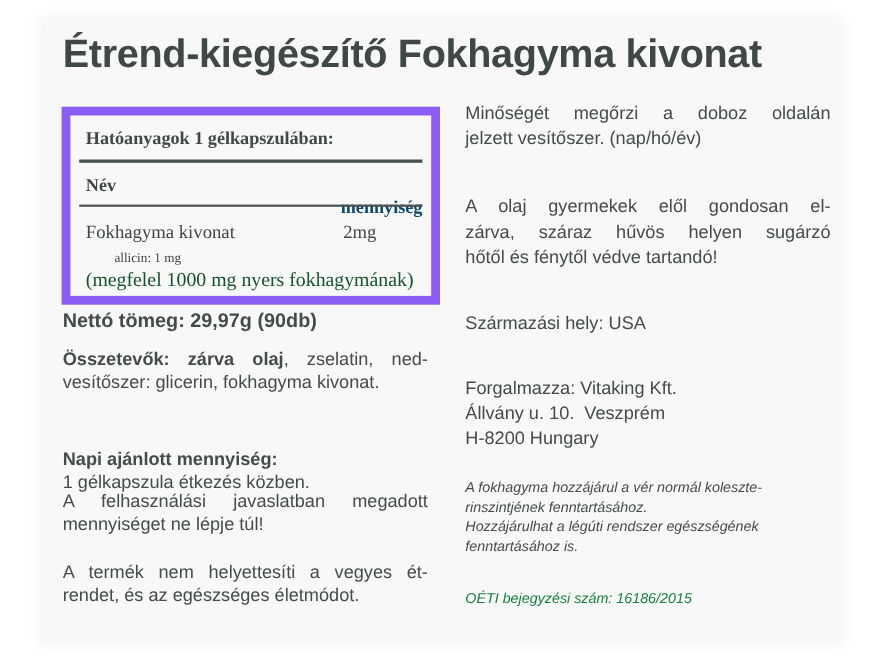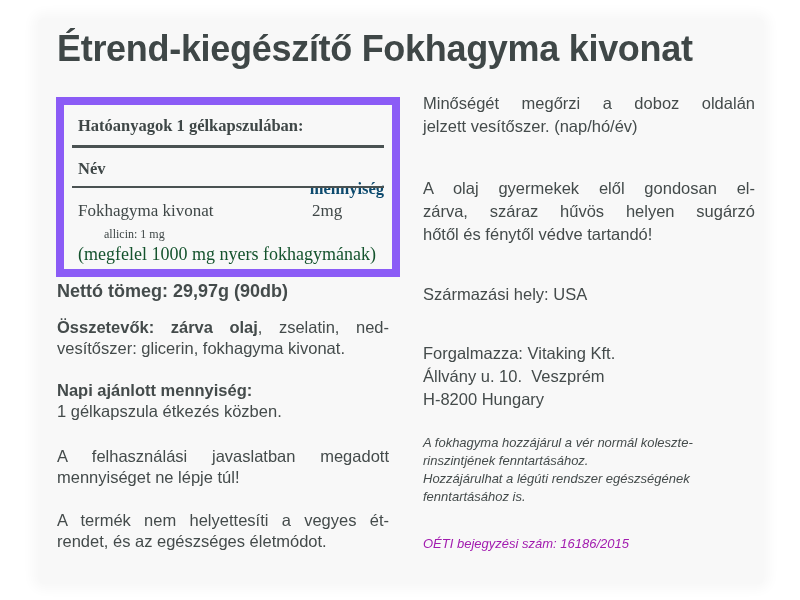--- a/index.html
+++ b/index.html
@@ -31,29 +31,29 @@
   .row-qty { position: absolute; left: 248px; top: 96px; font-size: 17px; color: #3f4747; }
   .row-sub { position: absolute; left: 40px; top: 122px; font-size: 12px; color: #3f4747; }
   .row-note { position: absolute; left: 14px; top: 139px; font-size: 18px; color: #14532d; }
 
   .left-col { position: absolute; left: 57px; width: 332px; font-size: 16.5px; line-height: 21px; color: #444b4b; }
   .net { top: 281px; font-size: 18px; font-weight: bold; }
   .comp { top: 317px; }
   .daily { top: 380px; }
   .warn { top: 446px; text-align: justify; }
   .replace { top: 510px; }
-  .b { font-weight: bold; }
+  .b { font-weight: bold; margin-top: 28px; }
 
   .right-col { position: absolute; left: 423px; width: 332px; font-size: 16.5px; line-height: 23px; color: #444b4b; }
   .best { top: 92px; text-align: justify; }
   .keep { top: 177px; text-align: justify; }
   .origin { top: 283px; }
   .dist { top: 342px; }
   .claims { position: absolute; left: 423px; top: 434px; width: 336px; font-size: 13px; line-height: 18px; font-style: italic; color: #444b4b; }
-  .reg { position: absolute; left: 423px; top: 536px; font-size: 13px; font-style: italic; color: #a21caf; }
+  .reg { position: absolute; left: 423px; top: 536px; font-size: 13px; font-style: italic; color: #15803d; }
   .line { display: block; white-space: nowrap; }
   .jline { display: block; text-align: justify; text-align-last: justify; white-space: nowrap; }
 </style>
 </head>
 <body>
 
 <div class="panel"></div>
 
 <div class="title">Étrend-kiegészítő Fokhagyma kivonat</div>
 

